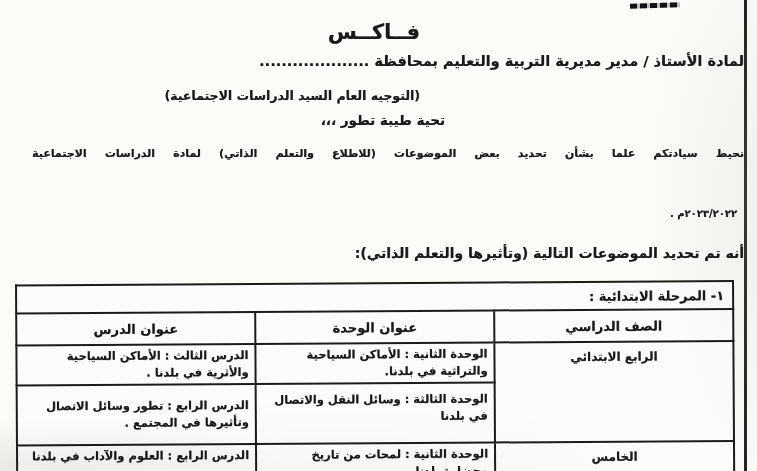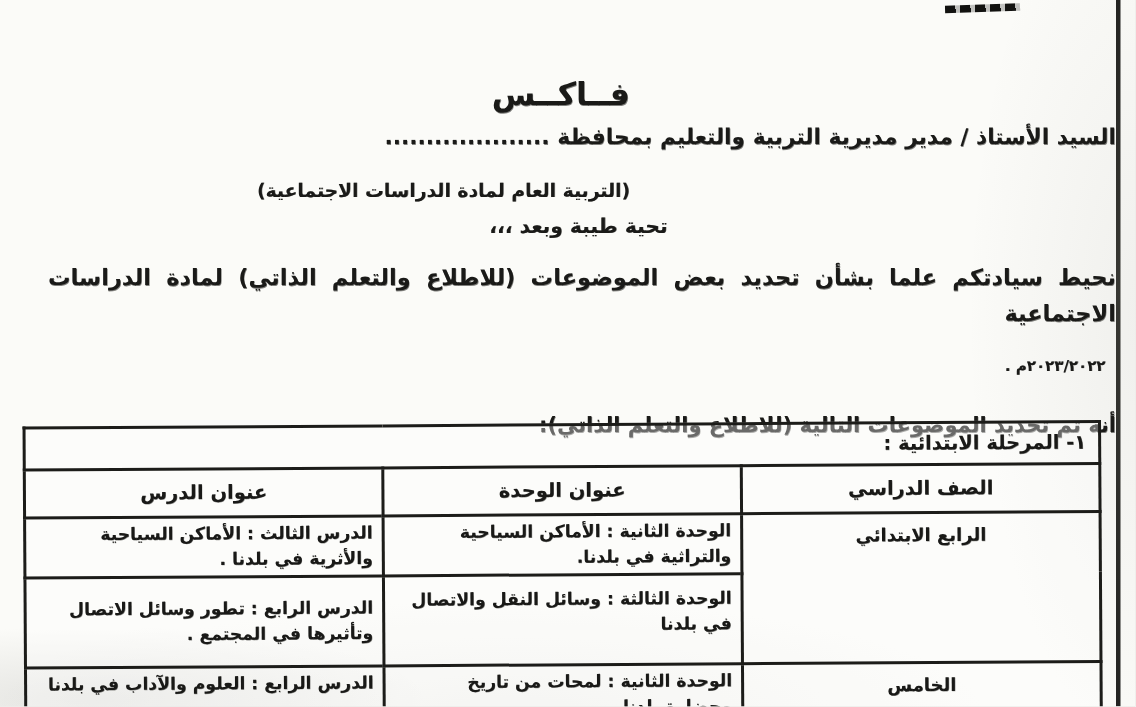--- a/index.html
+++ b/index.html
@@ -9,36 +9,36 @@
     overflow:hidden;
     direction:rtl;
     font-family:"DejaVu Sans", sans-serif;
     color:#1a1a18;
     background:
       radial-gradient(ellipse 320px 70px at 8% 99%, rgba(110,110,105,0.16), transparent 70%),
       radial-gradient(ellipse 160px 420px at 101% 45%, rgba(90,90,85,0.07), transparent 75%),
       radial-gradient(ellipse 500px 120px at 45% 101%, rgba(120,120,115,0.08), transparent 70%),
       #fbfbf8;
   }
-  .ink{font-weight:700;text-shadow:0.35px 0.35px 0.25px rgba(25,25,22,0.55);margin-top:31px;}
+  .ink{font-weight:700;text-shadow:0.35px 0.35px 0.25px rgba(25,25,22,0.55);}
   .abs{position:absolute;}
 
   .edge-line{left:744px;top:0;width:3px;height:471px;background:linear-gradient(180deg,#232321,#383833 40%,#232321);}
   .top-mark{
     left:630px;top:3px;width:50px;height:5px;
     background:repeating-linear-gradient(90deg,#121210 0 7px,rgba(18,18,16,0.25) 7px 10px);
     transform:rotate(-2deg);
   }
 
   .title{top:20px;right:337px;font-size:21px;letter-spacing:1.5px;}
   .recipient{top:53px;right:13px;font-size:14.5px;}
   .department{top:88px;right:337px;font-size:12.5px;}
   .greeting{top:112px;right:312px;font-size:13.5px;}
 
-  .jline{left:32px;right:13px;text-align:justify;text-align-last:justify;font-size:15px;line-height:24px;}
+  .jline{left:32px;right:13px;text-align:justify;text-align-last:justify;font-size:11px;line-height:24px;}
   .body1{top:142px;}
   .body2{top:178px;}
   .body3{top:208px;right:20px;font-size:10px;}
   .intro{top:245px;right:13px;font-size:14px;}
 
   table.topics{
     position:absolute;top:280px;right:23px;
     width:719px;
     border-collapse:collapse;
     table-layout:fixed;
@@ -68,30 +68,30 @@
 </head>
 <body>
 
 <div class="page">
 
   <div class="abs top-mark"></div>
   <div class="abs edge-line"></div>
 
   <div class="abs ink title">فــاكــس</div>
 
-  <div class="abs ink recipient">السيد الأستاذ / مدير مديرية التربية والتعليم بمحافظة ....................</div>
+  <div class="abs ink recipient">لمادة الأستاذ / مدير مديرية التربية والتعليم بمحافظة ....................</div>
 
-  <div class="abs ink department">(التربية العام لمادة الدراسات الاجتماعية)</div>
+  <div class="abs ink department">(التوجيه العام السيد الدراسات الاجتماعية)</div>
 
-  <div class="abs ink greeting">تحية طيبة وبعد ،،،</div>
+  <div class="abs ink greeting">تحية طيبة تطور ،،،</div>
 
   <div class="abs ink jline body1">نحيط سيادتكم علما بشأن تحديد بعض الموضوعات (للاطلاع والتعلم الذاتي) لمادة الدراسات الاجتماعية</div>
   <div class="abs ink body3">٢٠٢٣/٢٠٢٢م .</div>
 
-  <div class="abs ink intro">أنه تم تحديد الموضوعات التالية (للاطلاع والتعلم الذاتي):</div>
+  <div class="abs ink intro">أنه تم تحديد الموضوعات التالية (وتأثيرها والتعلم الذاتي):</div>
 
   <table class="topics">
     <tbody>
         <tr>
       <td class="section-cell" colspan="3">١- المرحلة الابتدائية :</td>
     </tr>
     <tr>
       <th class="col-grade">الصف الدراسي</th>
       <th class="col-unit">عنوان الوحدة</th>
       <th class="col-lesson">عنوان الدرس</th>

